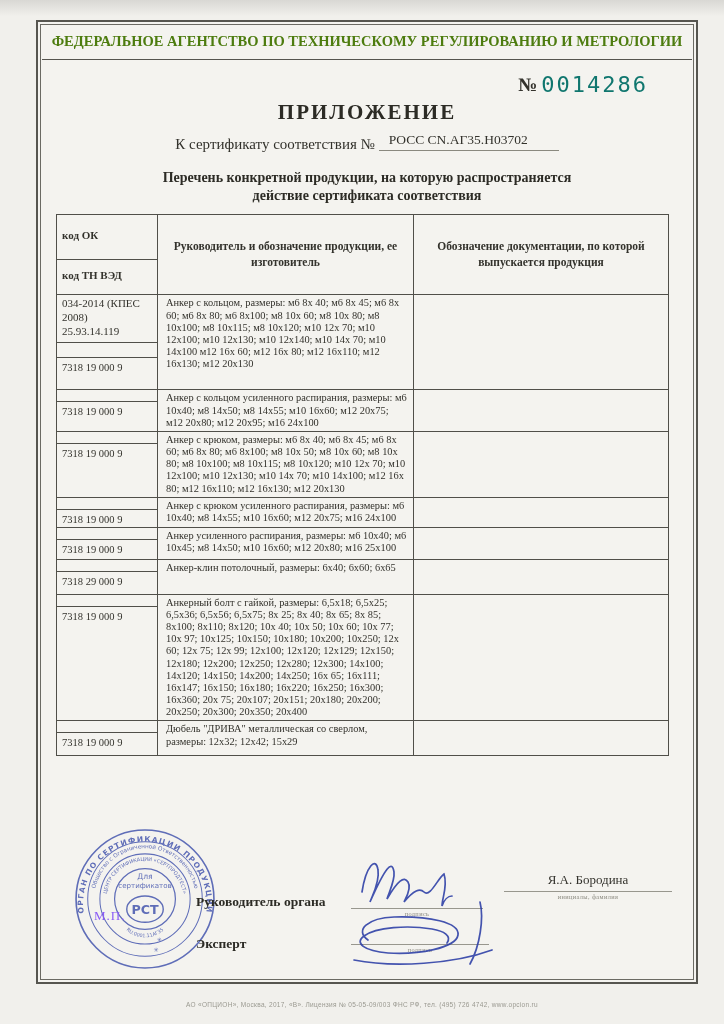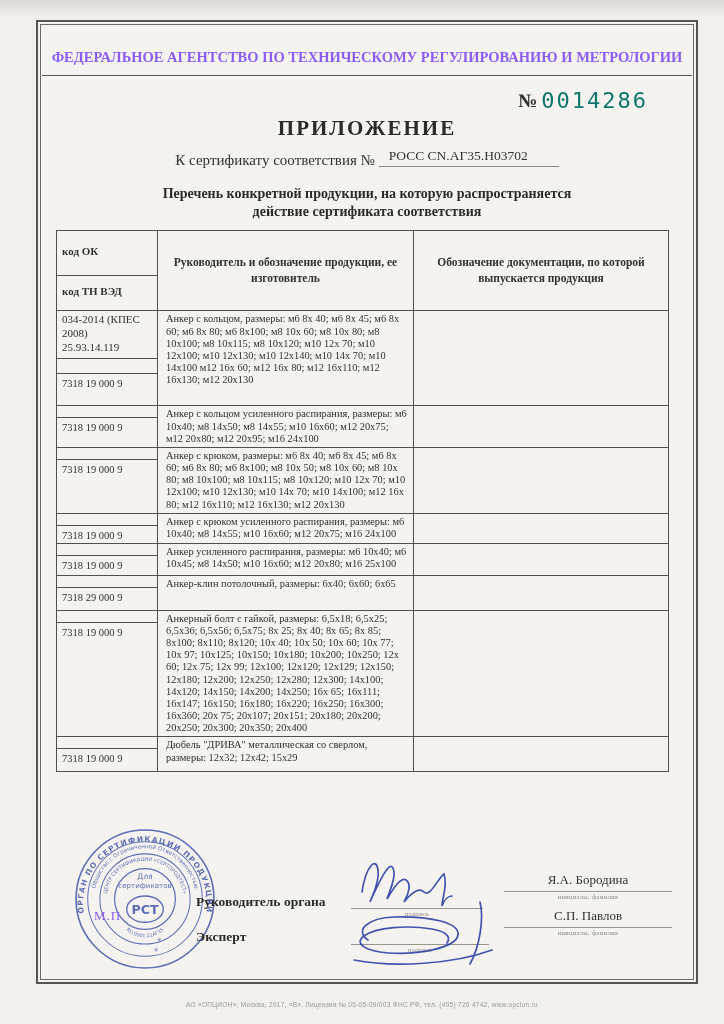--- a/index.html
+++ b/index.html
@@ -12,21 +12,21 @@
     overflow:hidden;
   }
   .frame {
     position:absolute; left:36px; top:20px; width:662px; height:964px;
     border:2px solid #56554f; background:#f4f3ef;
   }
   .frame::before { content:""; position:absolute; inset:2px; border:1px solid #6b6a63; pointer-events:none; }
   .inner { position:absolute; inset:4px; }
 
   .title { margin-top:26px; text-align:center; font-size:21px; font-weight:bold; letter-spacing:5px; word-spacing:9px; color:#2c2b25; }
-  .agency { margin-top:23px; text-align:center; font-size:14.5px; font-weight:bold; color:#8b5cf6; }
+  .agency { margin-top:7px; text-align:center; font-size:14.5px; font-weight:bold; color:#4d7c0f; }
   .rule { margin-top:9px; border-top:1.6px solid #56554f; }
 
   .num-line { margin-top:12px; text-align:right; padding-right:44px; height:26px; }
   .num-sign { font-size:19px; font-weight:bold; vertical-align:middle; }
   .num-value { font-family:"DejaVu Sans Mono",monospace; font-size:22px; letter-spacing:2px; color:#0f766e; vertical-align:middle; }
 
   .doc-title { margin-top:2px; text-align:center; font-size:21px; font-weight:bold; letter-spacing:2px; color:#2c2b25; }
   .cert-line { margin-top:11px; text-align:center; font-size:15px; }
   .cert-no { display:inline-block; min-width:180px; border-bottom:1px solid #8a897f; font-size:13.5px; padding:0 10px 2px; position:relative; top:-5px; text-align:left; }
 
@@ -44,21 +44,21 @@
   .code-cell .strip2 { height:15px; border-bottom:1px solid #504f49; }
   .code-cell .code { padding:4px 4px 0 5px; font-size:10.5px; }
   td.prod { padding:2px 6px 2px 8px !important; font-size:10.4px; line-height:1.17; }
   tr.r0 { height:95px; } tr.r1 { height:40px; } tr.r2 { height:61px; } tr.r3 { height:30px; }
   tr.r4 { height:32px; } tr.r5 { height:35px; } tr.r6 { height:112px; } tr.r7 { height:35px; }
 
   .sig-area { position:absolute; left:0; bottom:4px; width:100%; height:158px; }
   .stamp { position:absolute; left:30px; top:10px; width:146px; height:146px; opacity:.9; }
   .mp { position:absolute; left:52px; top:92px; font-size:13px; color:#8b5cf6; letter-spacing:1px; }
   .role { position:absolute; left:154px; font-size:13.5px; font-weight:bold; color:#2c2b25; }
-  .role-head { top:78px; } .role-expert { top:113px; }
+  .role-head { top:78px; } .role-expert { top:120px; }
   .field { position:absolute; }
   .field .line { border-bottom:1px solid #98978e; }
   .field .cap { text-align:center; font-size:6.3px; color:#8b8a80; padding-top:1px; letter-spacing:.4px; }
   .field .nm { text-align:center; font-size:13px; padding-bottom:3px; }
   .sl1 { left:309px; top:92px; width:132px; }
   .sl2 { left:309px; top:128px; width:138px; }
   .nl1 { left:462px; top:56px; width:168px;font-family:Liberation Serif, serif; }
   .nl2 { left:462px; top:92px; width:168px; }
   .autograph { position:absolute; left:292px; top:28px; width:200px; height:126px; }
 
@@ -223,25 +223,20 @@
       <div class="field sl2">
         <div class="line"></div>
         <div class="cap">подпись</div>
       </div>
 
       <div class="field nl1">
         <div class="nm">Я.А. Бородина</div>
         <div class="line"></div>
         <div class="cap">инициалы, фамилия</div>
       </div>
-      <div class="field nl2">
-        <div class="nm">С.П. Павлов</div>
-        <div class="line"></div>
-        <div class="cap">инициалы, фамилия</div>
-      </div>
 
       <svg class="autograph" viewBox="0 0 200 126">
         <g fill="none" stroke="#2b3da6" stroke-width="1.7" stroke-linecap="round" opacity="0.88">
           <path d="M 28,48 C 32,22 42,12 44,26 C 46,38 38,52 36,58 C 52,22 58,16 60,28 C 61,37 55,48 53,55 C 64,36 70,32 74,38 C 78,44 72,54 70,58 C 80,46 86,44 90,48 C 96,54 104,34 110,30 C 114,42 108,54 108,62 C 110,56 114,52 118,52"></path>
           <path d="M 34,96 C 20,86 34,74 60,73 C 94,72 126,78 124,91 C 122,104 84,111 54,109 C 30,107 20,99 30,92 C 42,83 74,81 98,85 C 110,87 118,92 113,99"></path>
           <path d="M 146,58 C 150,74 146,102 136,120"></path>
           <path d="M 20,116 C 60,124 120,120 158,106"></path>
         </g>
       </svg>
     </div>

